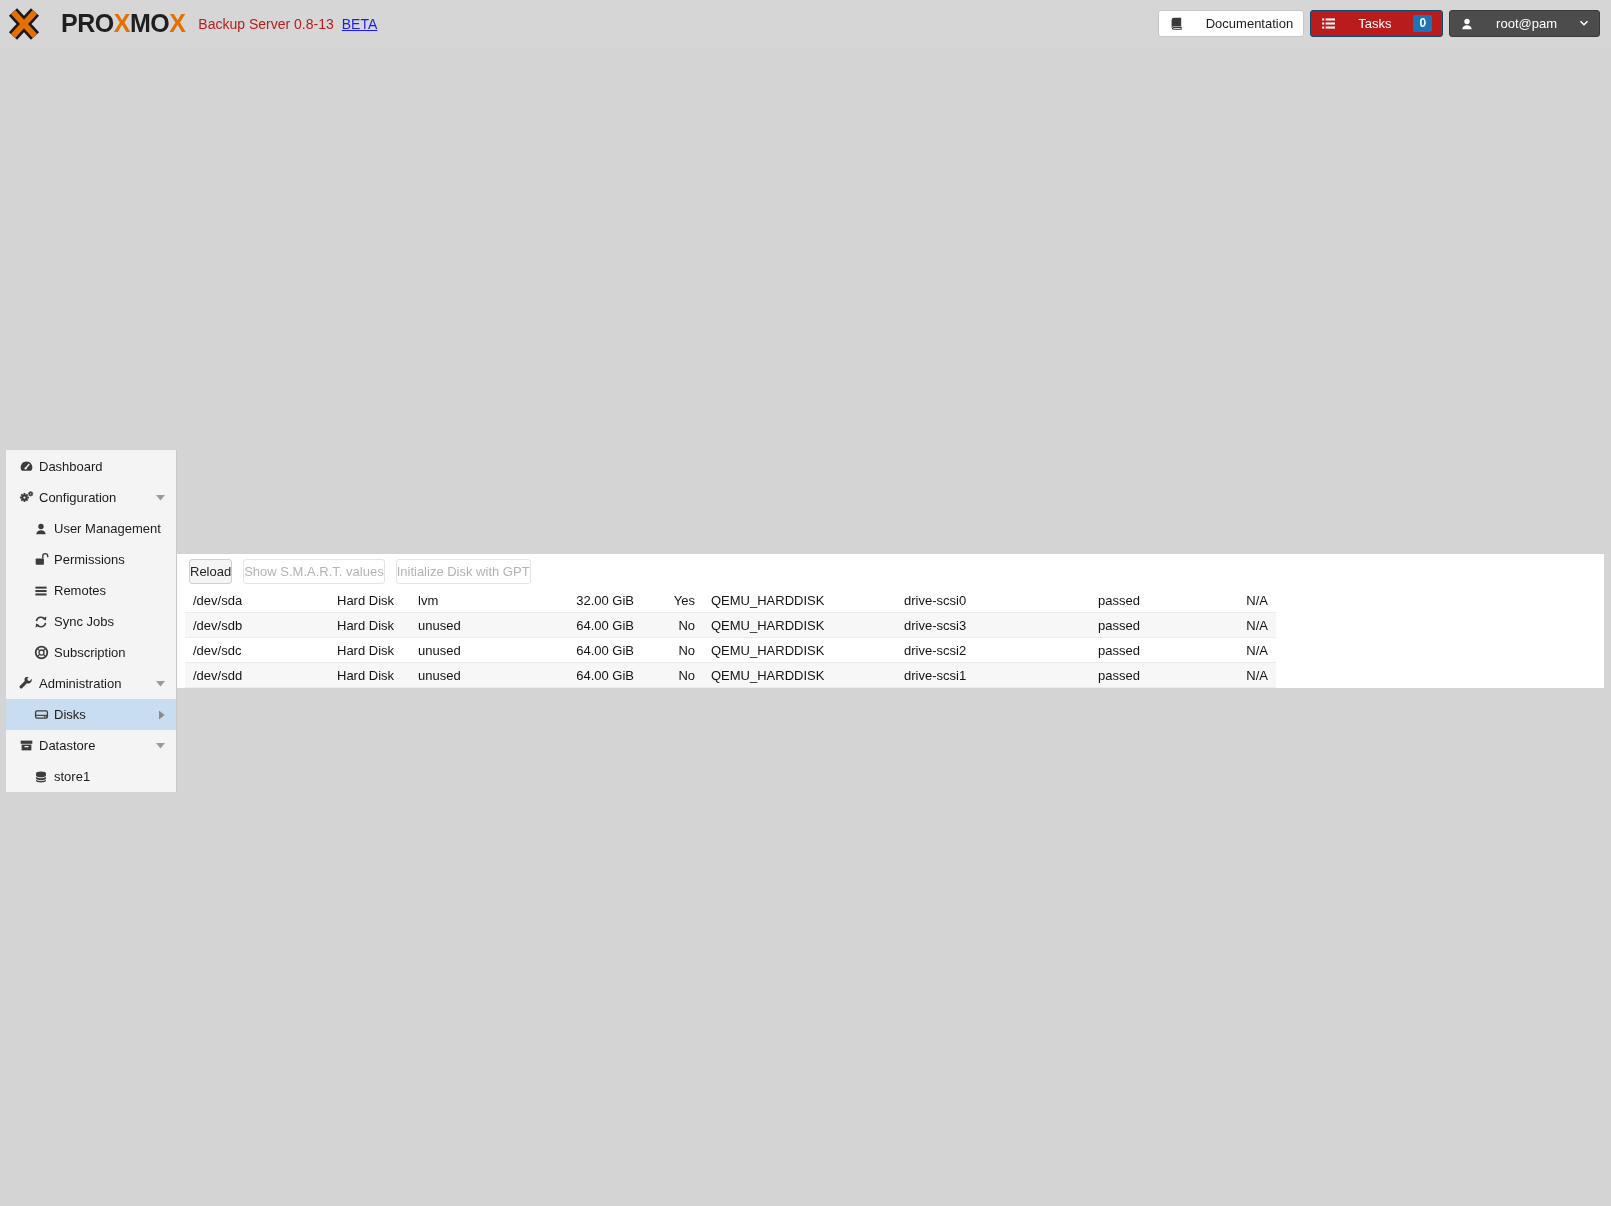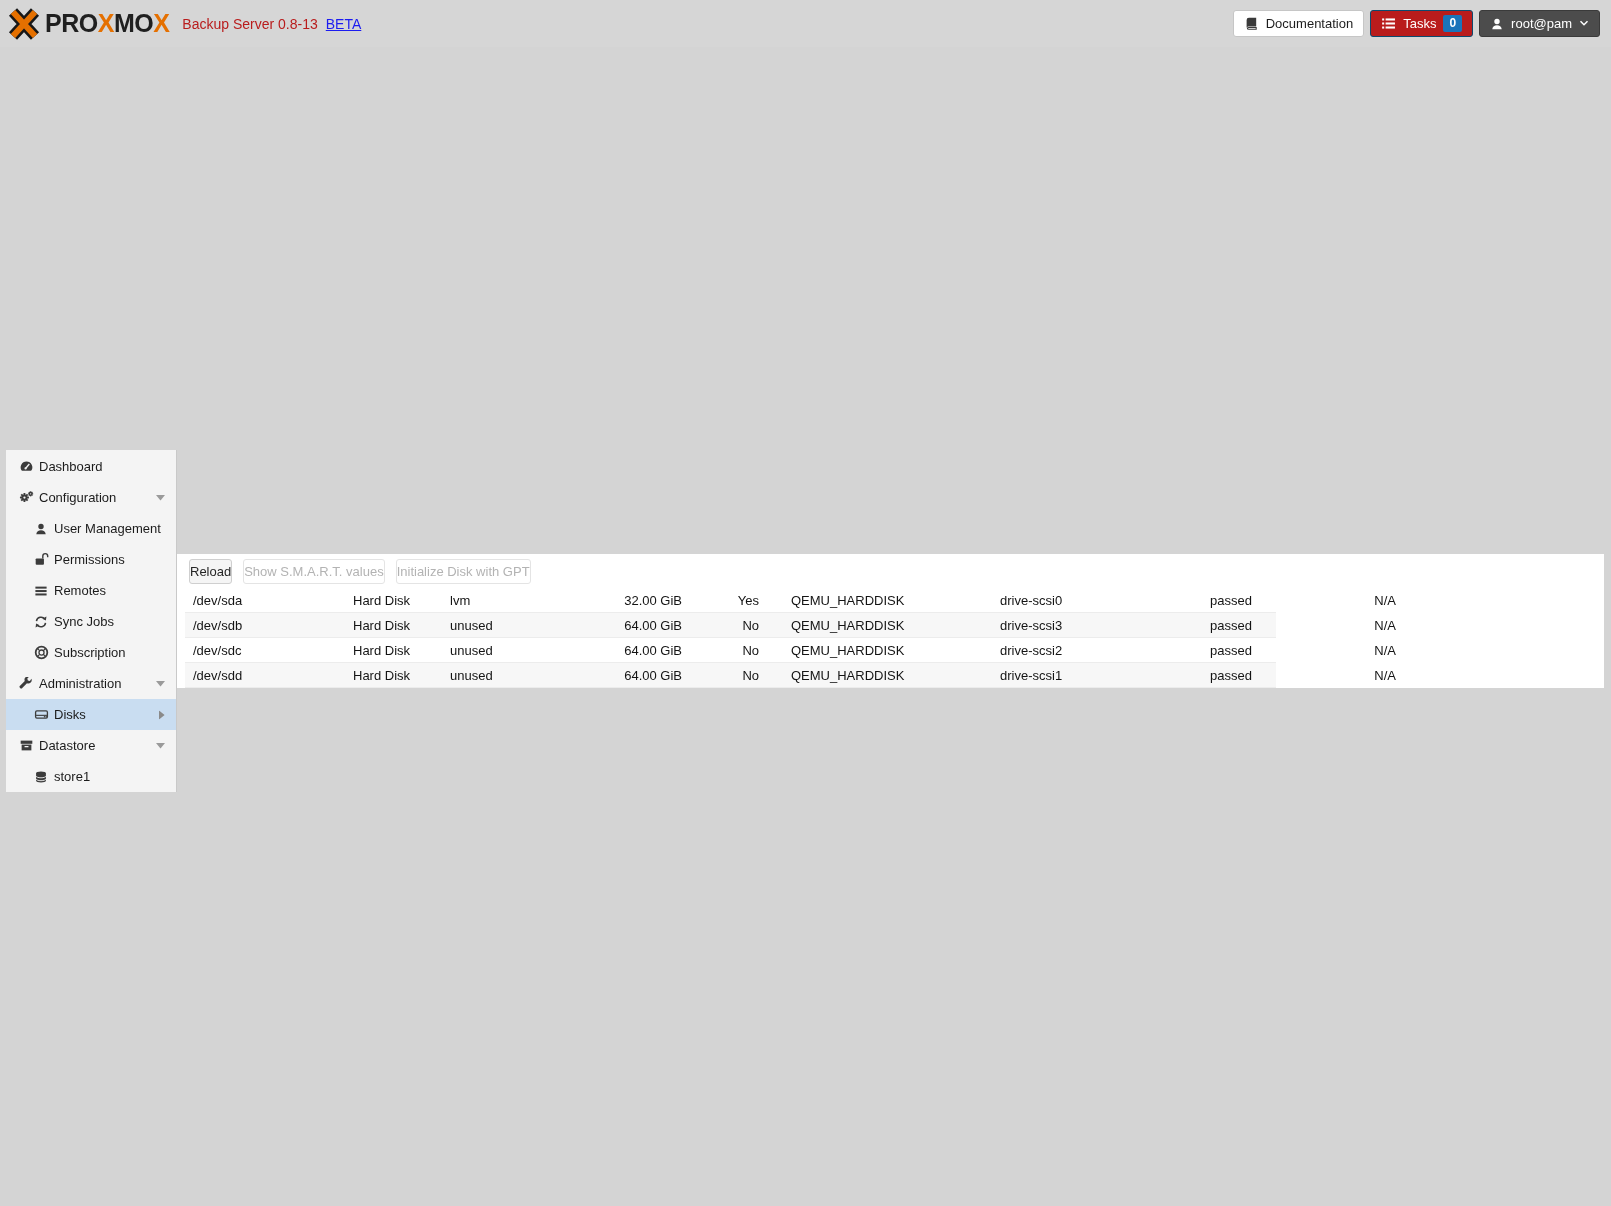--- a/index.html
+++ b/index.html
@@ -1,27 +1,27 @@
 <!DOCTYPE html>
 <html><head>
 <meta charset="utf-8">
 <style>
   * { box-sizing: border-box; }
   html,body { margin:0; padding:0; background:#d4d4d4; font-family:"Liberation Sans", sans-serif; }
   .app { width:1611px; height:1206px; display:flex; flex-direction:column; overflow:hidden; }
 
   
   .topbar { height:47px; flex:none; display:flex; align-items:center; padding:0 11px 0 7px; background:#d6d6d6; }
-  .brand { display:flex; align-items:center; cursor:default; }
+  .brand { display:flex; align-items:center; cursor:default;gap:16px; }
   .wordmark { font-weight:bold; font-size:25px; letter-spacing:-0.5px; color:#1f1f1f; margin-left:4px; white-space:nowrap; }
   .wordmark .orange { color:#e57000; }
   .product-title { font-size:14px; color:#b91c1c; margin-left:13px; white-space:nowrap; }
   .beta { font-size:14px; color:#1c1cf0; text-decoration:underline; margin-left:8px; cursor:pointer; }
   .spacer { flex:1; }
-  .btn { display:inline-flex; align-items:center; gap:7px; height:27px; padding:0 10px; border-radius:3px; font-size:13px; font-family:inherit; cursor:pointer; margin-left:6px; white-space:nowrap; }
+  .btn { display:inline-flex; align-items:center; gap:22px; height:27px; padding:0 10px; border-radius:3px; font-size:13px; font-family:inherit; cursor:pointer; margin-left:6px; white-space:nowrap; }
   .btn-doc  { background:#ffffff; border:1px solid #c6c6c6; color:#1d1d1d; }
   .btn-tasks{ background:#b91c1c; border:1px solid #0c4a6e; color:#ffffff; }
   .btn-user { background:#4c4c4c; border:1px solid #3a3a3a; color:#ffffff; }
   .badge { background:#1a74ba; border-radius:2px; padding:1px 6px; font-weight:bold; font-size:12px; line-height:15px; }
 
   
   .workspace { flex:1; display:flex; margin:0 7px 11px 6px; min-height:0;align-items:center; }
 
   
   .sidebar { width:171px; flex:none; background:#f4f4f4; border-right:1px solid #c9c9c9; padding-top:1px; }
@@ -37,21 +37,21 @@
   .content { flex:1; min-width:0; background:#ffffff; display:flex; flex-direction:column; }
   .toolbar { height:34px; flex:none; display:flex; align-items:center; padding-left:12px; gap:11px; }
   .tbtn { height:25px; padding:0 0; border-radius:3px; font-size:13px; font-family:inherit; background:#f5f5f5; border:1px solid #cfcfcf; color:#252525; cursor:pointer; white-space:nowrap; }
   .tbtn.disabled { background:#ffffff; border-color:#e4e4e4; color:#b3b3b3; cursor:default; }
 
   
   .grid-header { flex:none; height:28px; display:flex; align-items:stretch; border-top:1px solid #d0d0d0; border-bottom:1px solid #cfcfcf; padding-left:8px; color:#8c8c8c; font-size:13px; }
   .hcell { display:flex; align-items:center; padding:0 8px; border-right:1px solid #d9d9d9; white-space:nowrap; cursor:pointer; flex:none; }
   .hfill { flex:1; border-right:none; cursor:default; }
   .grid-body { flex:1; padding-left:8px; }
-  .grow { display:flex; width:1091px; height:25px; border-bottom:1px solid #ececec; font-size:13px; color:#141414; cursor:pointer; background:#ffffff;gap:16px; }
+  .grow { display:flex; width:1091px; height:25px; border-bottom:1px solid #ececec; font-size:13px; color:#141414; cursor:pointer; background:#ffffff; }
   .grow.alt { background:#f7f7f7; }
   .cell { display:flex; align-items:center; padding:0 8px; white-space:nowrap; overflow:hidden; flex:none; }
   .rightal { justify-content:flex-end; }
   .c0{width:144px}.c1{width:81px}.c2{width:137px}.c3{width:97px}.c4{width:59px}
   .c5{width:193px}.c6{width:194px}.c7{width:98px}.c8{width:88px}
   .hcell.c3{justify-content:flex-end; padding-right:20px;}
   .hcell.c8{justify-content:center;}
   .cell.c3{padding-right:10px;}
 </style>
 </head>

